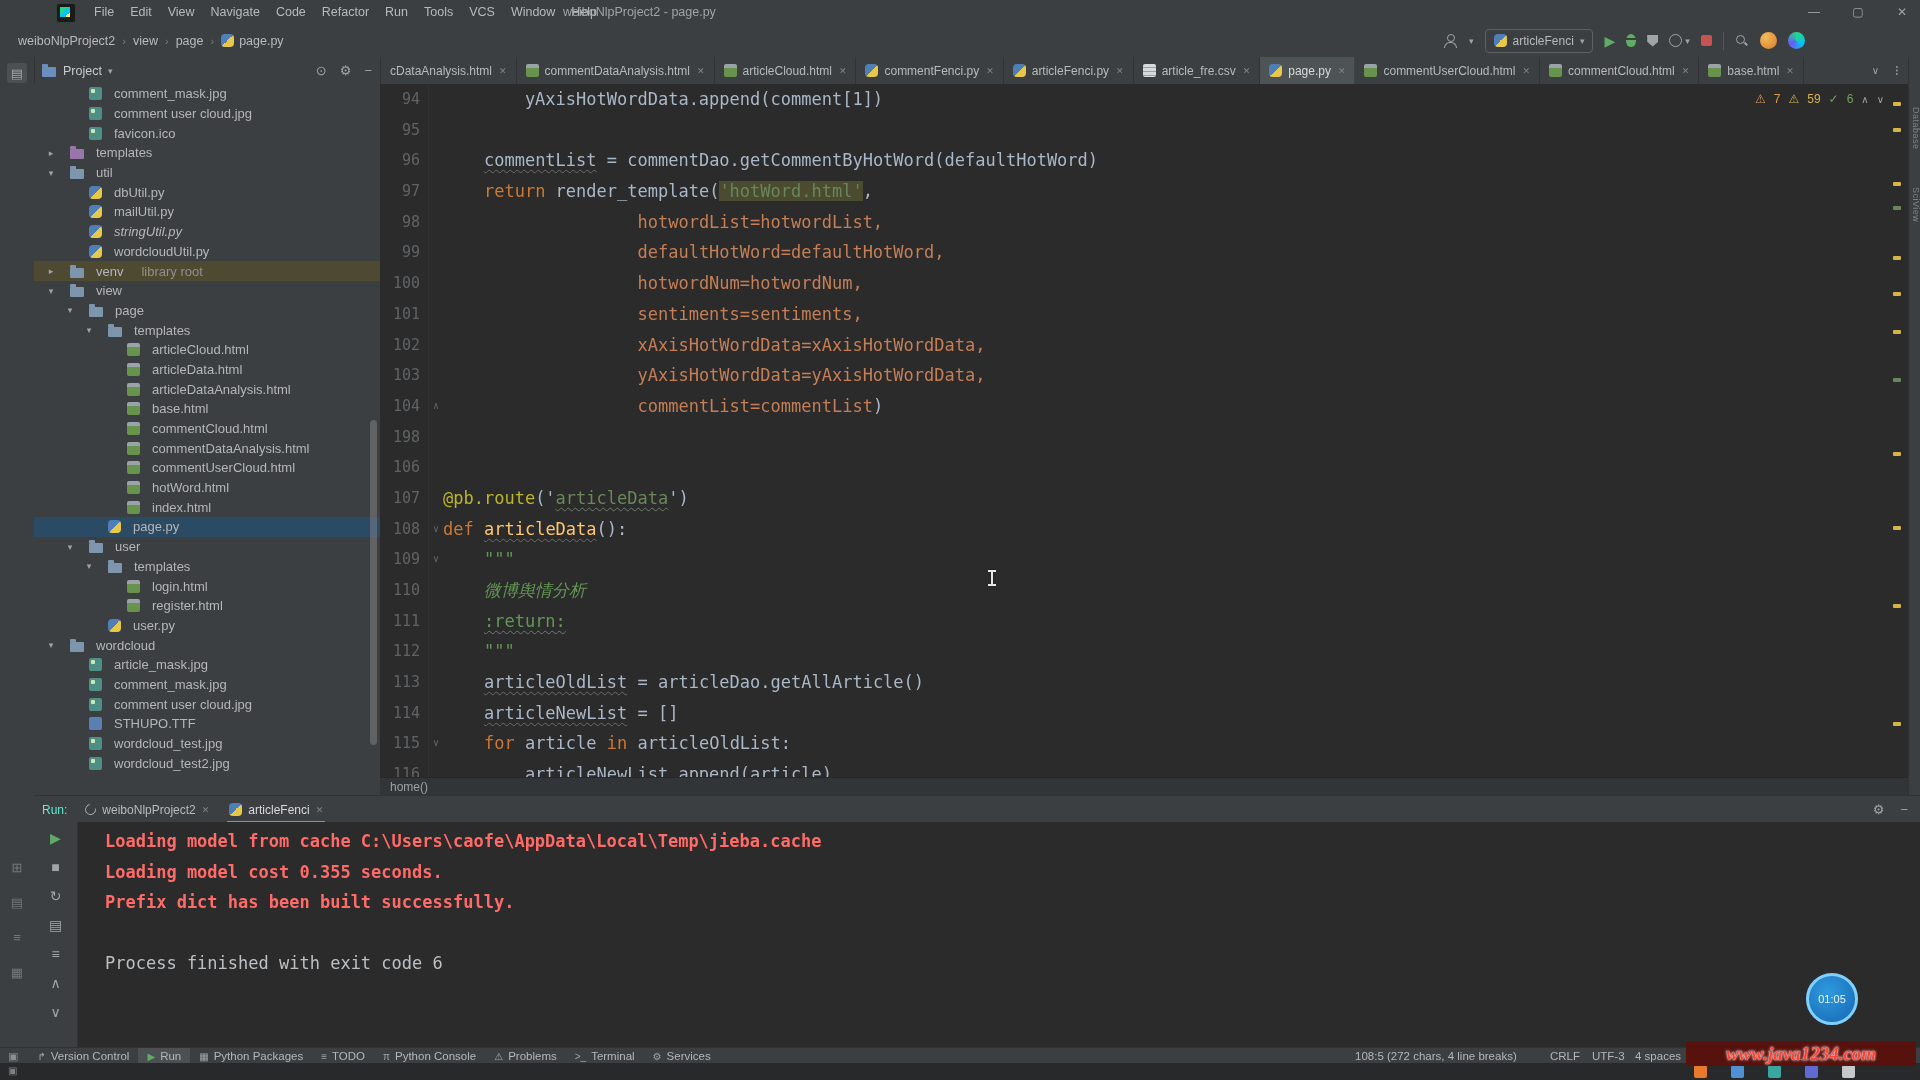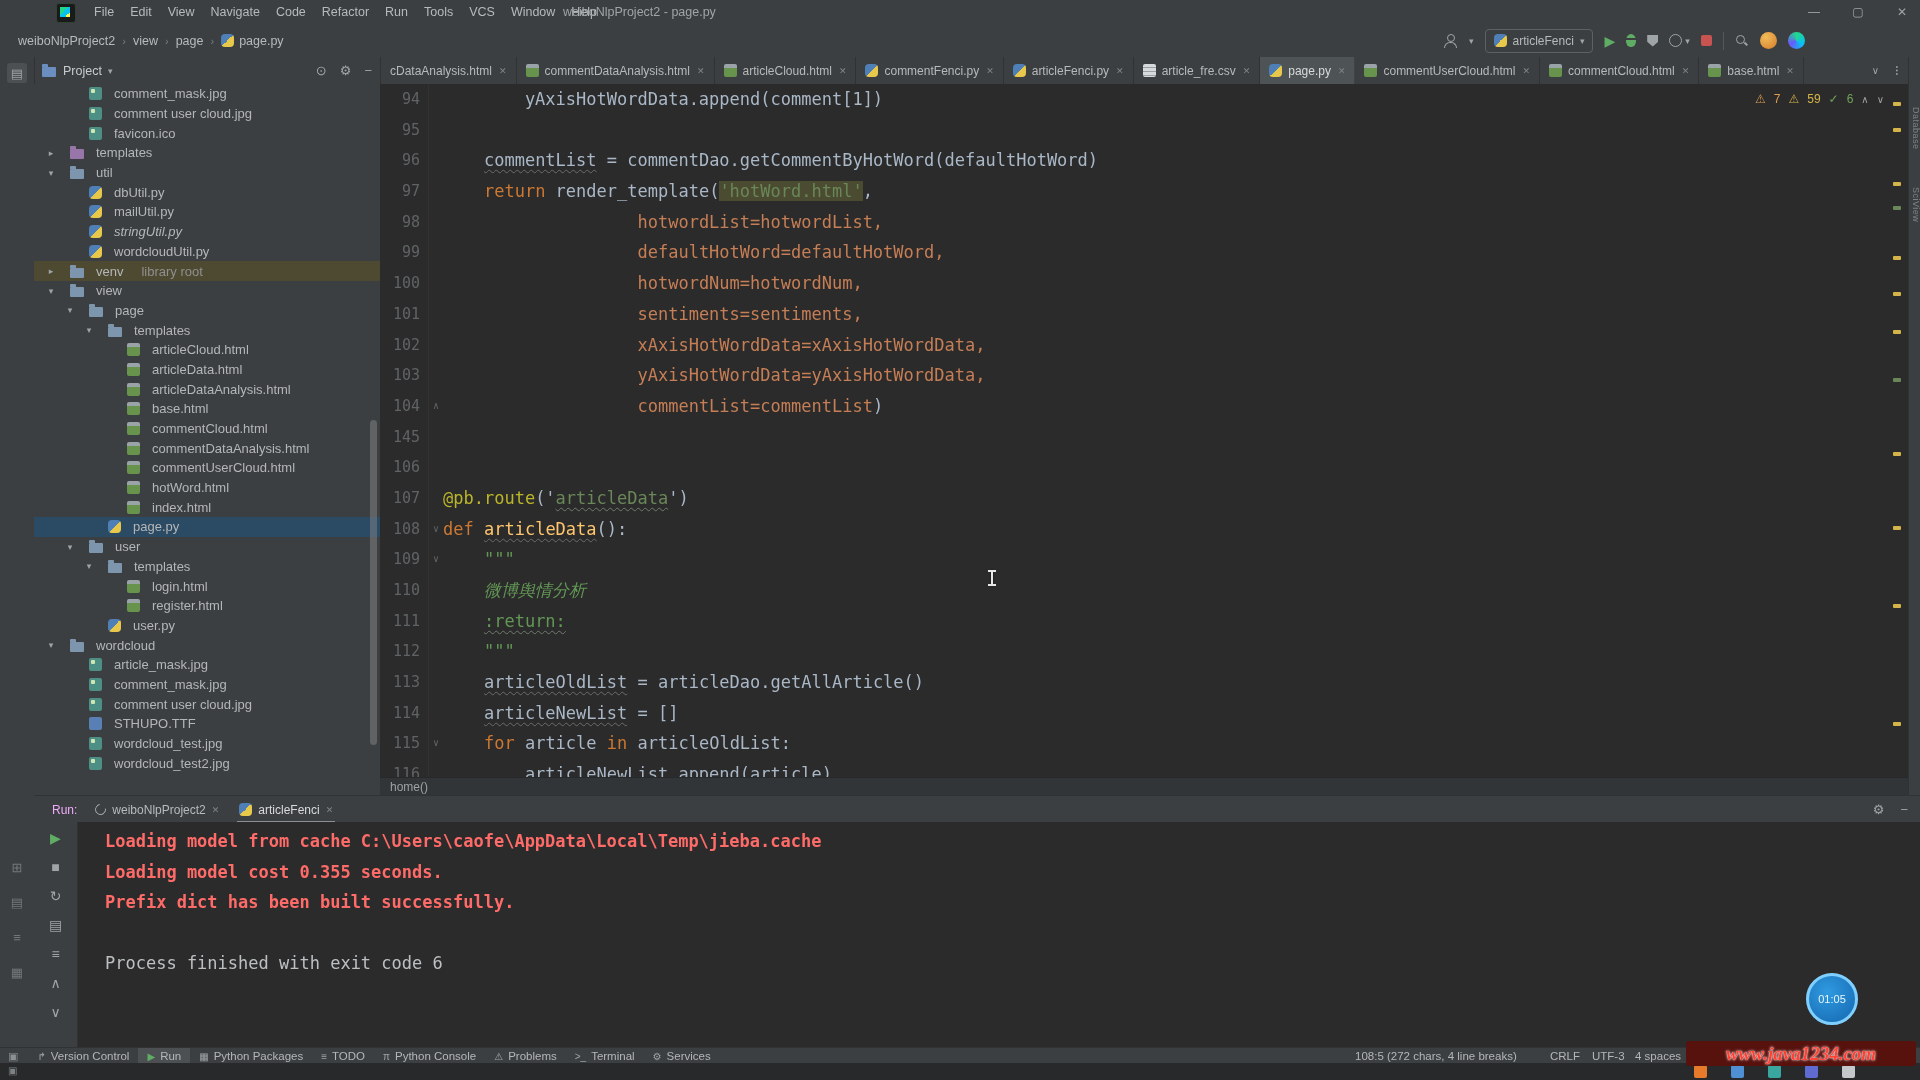--- a/index.html
+++ b/index.html
@@ -110,21 +110,21 @@
   #ibeam:before,#ibeam:after{content:"";position:absolute;left:-3px;width:8px;height:2px;background:#e6e6e6;}
   #ibeam:before{top:0;} #ibeam:after{bottom:0;}
 
   
   #rightstrip{position:absolute;left:1908px;top:57px;width:12px;height:990px;background:#3c3f41;border-left:1px solid #303233;}
   .vlabel{position:absolute;left:0;width:12px;writing-mode:vertical-rl;font-size:9px;color:#7d8284;letter-spacing:.5px;}
 
   
   #runhead{position:absolute;left:34px;top:795px;width:1886px;height:27px;background:#3c3f41;border-top:1px solid #303233;
            display:flex;align-items:center;font-size:12px;}
-  #runlabel{margin-left:18px;color:#f0abfc;}
+  #runlabel{margin-left:8px;color:#5eead4;}
   .runtab{position:relative;display:flex;align-items:center;gap:6px;height:27px;padding:0 10px;color:#b7babc;}
   .runtab .x{font-size:9px;color:#7f8486;}
   .runtab.active{color:#d8dadc;}
   .runtab.active:after{content:"";position:absolute;left:8px;right:8px;bottom:0;height:2px;background:#8a8f92;}
   .proc-ic{width:9px;height:9px;border-radius:50%;border:1.6px solid #9fa4a6;border-top-color:transparent;transform:rotate(35deg);}
   #runhead-right{margin-left:auto;display:flex;gap:16px;margin-right:12px;color:#9fa4a6;font-size:13px;}
   #runtools{position:absolute;left:34px;top:822px;width:44px;height:225px;background:#3c3f41;border-right:1px solid #303233;
             display:flex;flex-direction:column;align-items:center;padding-top:8px;box-sizing:border-box;gap:13px;font-size:14px;color:#9fa4a6;}
   #console{position:absolute;left:78px;top:822px;width:1842px;height:225px;background:#2b2b2b;overflow:hidden;
            font-family:"DejaVu Sans Mono",monospace;font-size:17px;padding:4px 0 0 27px;box-sizing:border-box;}
@@ -533,21 +533,21 @@
           <span class="ln">103</span>
           <span class="fold"></span>
           <span class="txt"><span class="sg-d">                   </span><span class="sg-p">yAxisHotWordData=yAxisHotWordData,</span></span>
         </div>
         <div class="line">
           <span class="ln">104</span>
           <span class="fold">∧</span>
           <span class="txt"><span class="sg-d">                   </span><span class="sg-p">commentList=commentList</span><span class="sg-d">)</span></span>
         </div>
         <div class="line">
-          <span class="ln">145</span>
+          <span class="ln">198</span>
           <span class="fold"></span>
           <span class="txt"></span>
         </div>
         <div class="line">
           <span class="ln">106</span>
           <span class="fold"></span>
           <span class="txt"></span>
         </div>
         <div class="line">
           <span class="ln">107</span>

